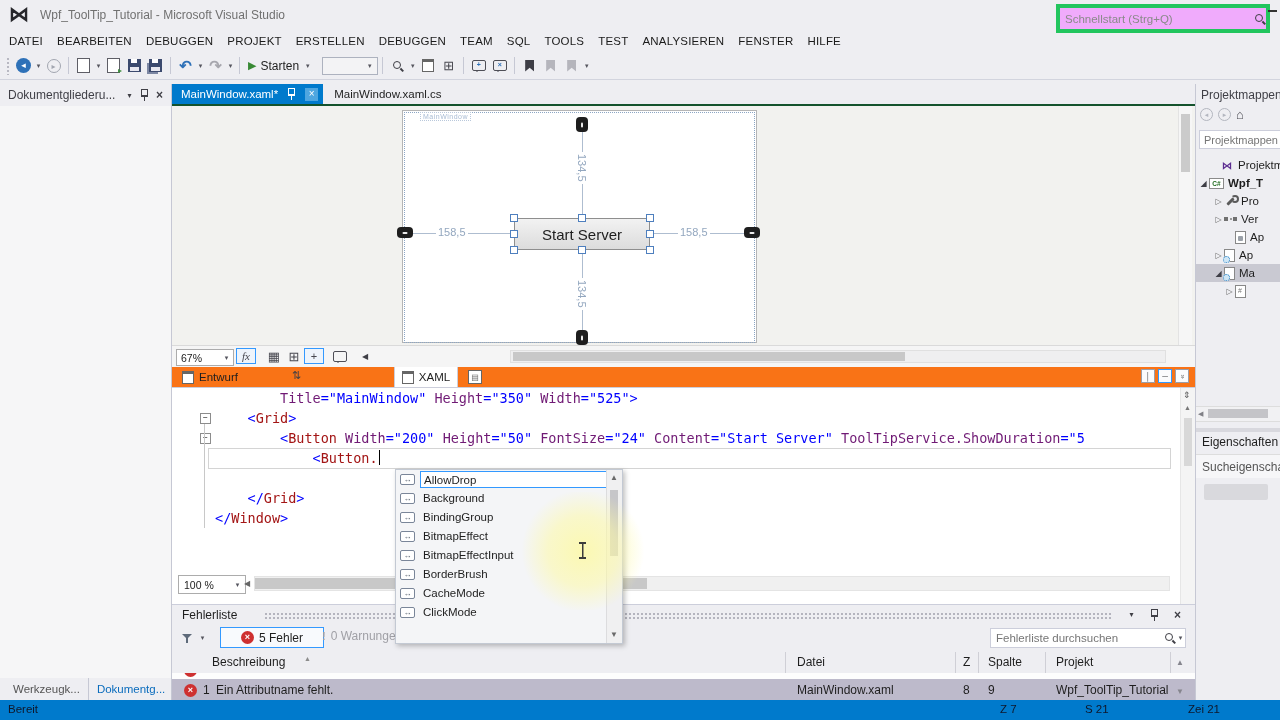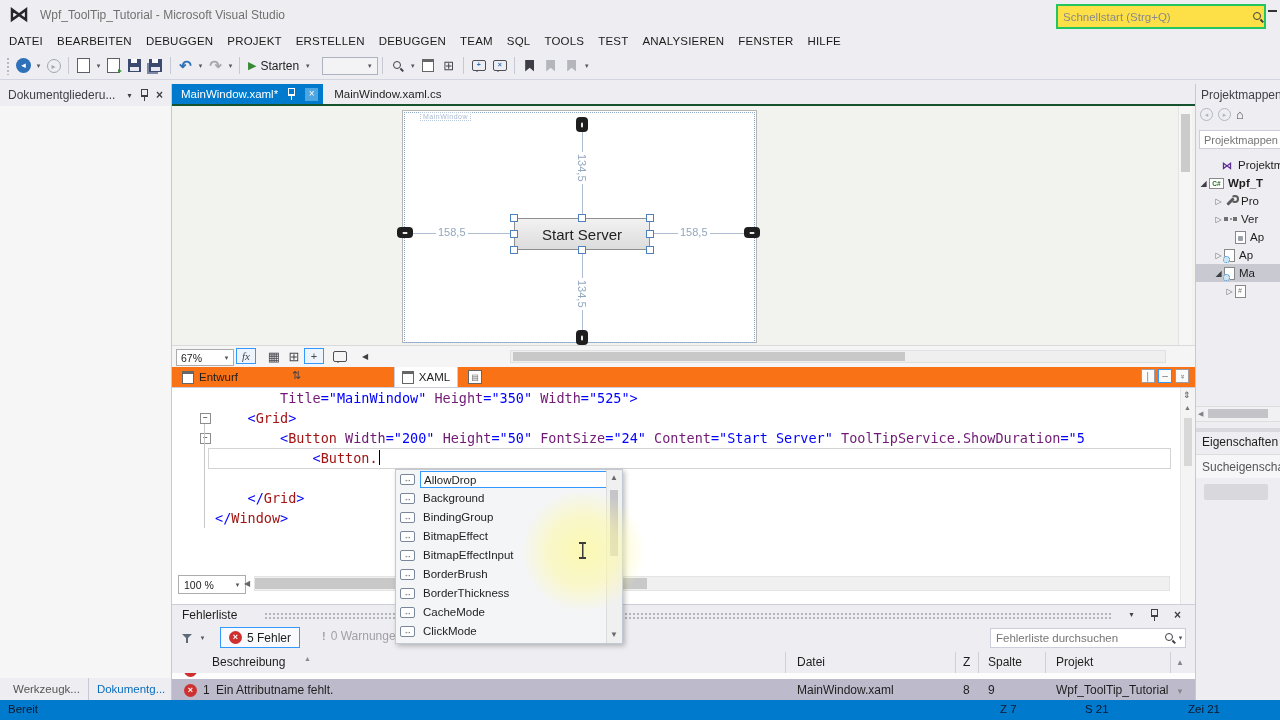--- a/index.html
+++ b/index.html
@@ -5,22 +5,22 @@
   html,body{margin:0;padding:0}
   body{width:1280px;height:720px;overflow:hidden;background:#EEEEF2;
        font-family:"Liberation Sans",sans-serif;color:#1E1E1E;
        -webkit-font-smoothing:antialiased}
   #app{position:relative;width:1280px;height:720px;background:#EEEEF2}
 
   
   #titlebar{position:absolute;left:0;top:0;width:1280px;height:30px}
   #vs-logo{position:absolute;left:9px;top:2px;font-size:20px;font-weight:bold;color:#26262B}
   #app-title{position:absolute;left:40px;top:8px;font-size:12px;color:#707070}
-  #quick{position:absolute;left:1056px;top:4px;width:206px;height:21px;background:#fde047;
-         border:2px solid #22c55e;display:flex;align-items:center}
+  #quick{position:absolute;left:1056px;top:4px;width:206px;height:21px;background:#f0abfc;
+         border:4px solid #22c55e;display:flex;align-items:center}
   #quick input{flex:1;border:none;outline:none;background:transparent;font-size:11.5px;
          font-family:"Liberation Sans",sans-serif;padding:0 5px;color:#444}
   #quick input::placeholder{color:#8A8A8A}
   #min-dash{position:absolute;left:1268px;top:10px;width:9px;height:2px;background:#333}
 
   
   #menubar{position:absolute;left:2px;top:30px;width:1276px;height:22px;display:flex;align-items:center}
   .menu-item{padding:3px 7px;font-size:11.5px;color:#1B1B1B;letter-spacing:.2px;cursor:default}
 
   
@@ -152,21 +152,21 @@
   #el-hdr{position:absolute;left:0;top:0;width:100%;height:20px}
   #el-hdr .t{position:absolute;left:10px;top:3px;font-size:12px;color:#1E1E1E}
   #el-hdr .dots{position:absolute;left:92px;top:7px;width:848px;height:7px;
         background-image:radial-gradient(#B4B4BE .8px,transparent .95px);background-size:4px 4px}
   #el-hdr .icons{position:absolute;right:10px;top:2px;display:flex;gap:8px}
   #el-tools{position:absolute;left:0;top:20px;width:100%;height:27px}
   .funnel{width:12px;height:12px;position:relative;display:inline-block}
   .funnel::before{content:"";position:absolute;left:0;top:1px;border-left:5px solid transparent;border-right:5px solid transparent;border-top:5px solid #5E6A7A}
   .funnel::after{content:"";position:absolute;left:4px;top:5px;width:2px;height:5px;background:#5E6A7A}
   #errors-btn{position:absolute;left:48px;top:2px;height:21px;border:1px solid #3399FF;background:#F8FAFD;
-        display:flex;align-items:center;gap:5px;padding:0 8px;font-size:12px;color:#1E1E1E;box-sizing:border-box}
+        display:flex;align-items:center;gap:5px;padding:0 20px;font-size:12px;color:#1E1E1E;box-sizing:border-box}
   .errc{width:13px;height:13px;border-radius:50%;background:#CE3030;color:#fff;font-size:9px;line-height:13px;
         text-align:center;font-weight:bold;flex:0 0 auto}
   .errc::before{content:"×"}
   #warn-btn{position:absolute;left:150px;top:4px;display:flex;align-items:center;gap:5px;font-size:12px;color:#A0A0A6}
   .warn-ic{font-weight:bold;font-size:11px;color:#A0A0A6}
   #el-search{position:absolute;left:818px;top:3px;width:196px;height:20px;background:#fff;border:1px solid #CCCEDB;
         display:flex;align-items:center;box-sizing:border-box}
   #el-search input{flex:1;border:none;outline:none;background:transparent;font-size:11.5px;padding:0 5px;
         font-family:"Liberation Sans",sans-serif}
   #el-search input::placeholder{color:#767676}
@@ -635,24 +635,20 @@
         <div class="is-row">
           <span class="prop-icon"></span>
           <span class="is-label">BitmapEffectInput</span>
         </div>
         <div class="is-row">
           <span class="prop-icon"></span>
           <span class="is-label">BorderBrush</span>
         </div>
         <div class="is-row">
           <span class="prop-icon"></span>
-          <span class="is-label">BorderThickness</span>
-        </div>
-        <div class="is-row">
-          <span class="prop-icon"></span>
           <span class="is-label">CacheMode</span>
         </div>
         <div class="is-row">
           <span class="prop-icon"></span>
           <span class="is-label">ClickMode</span>
         </div>
       </div>
     <div id="is-scroll">
       <span class="up">▲</span>
       <div class="thumb"></div>

